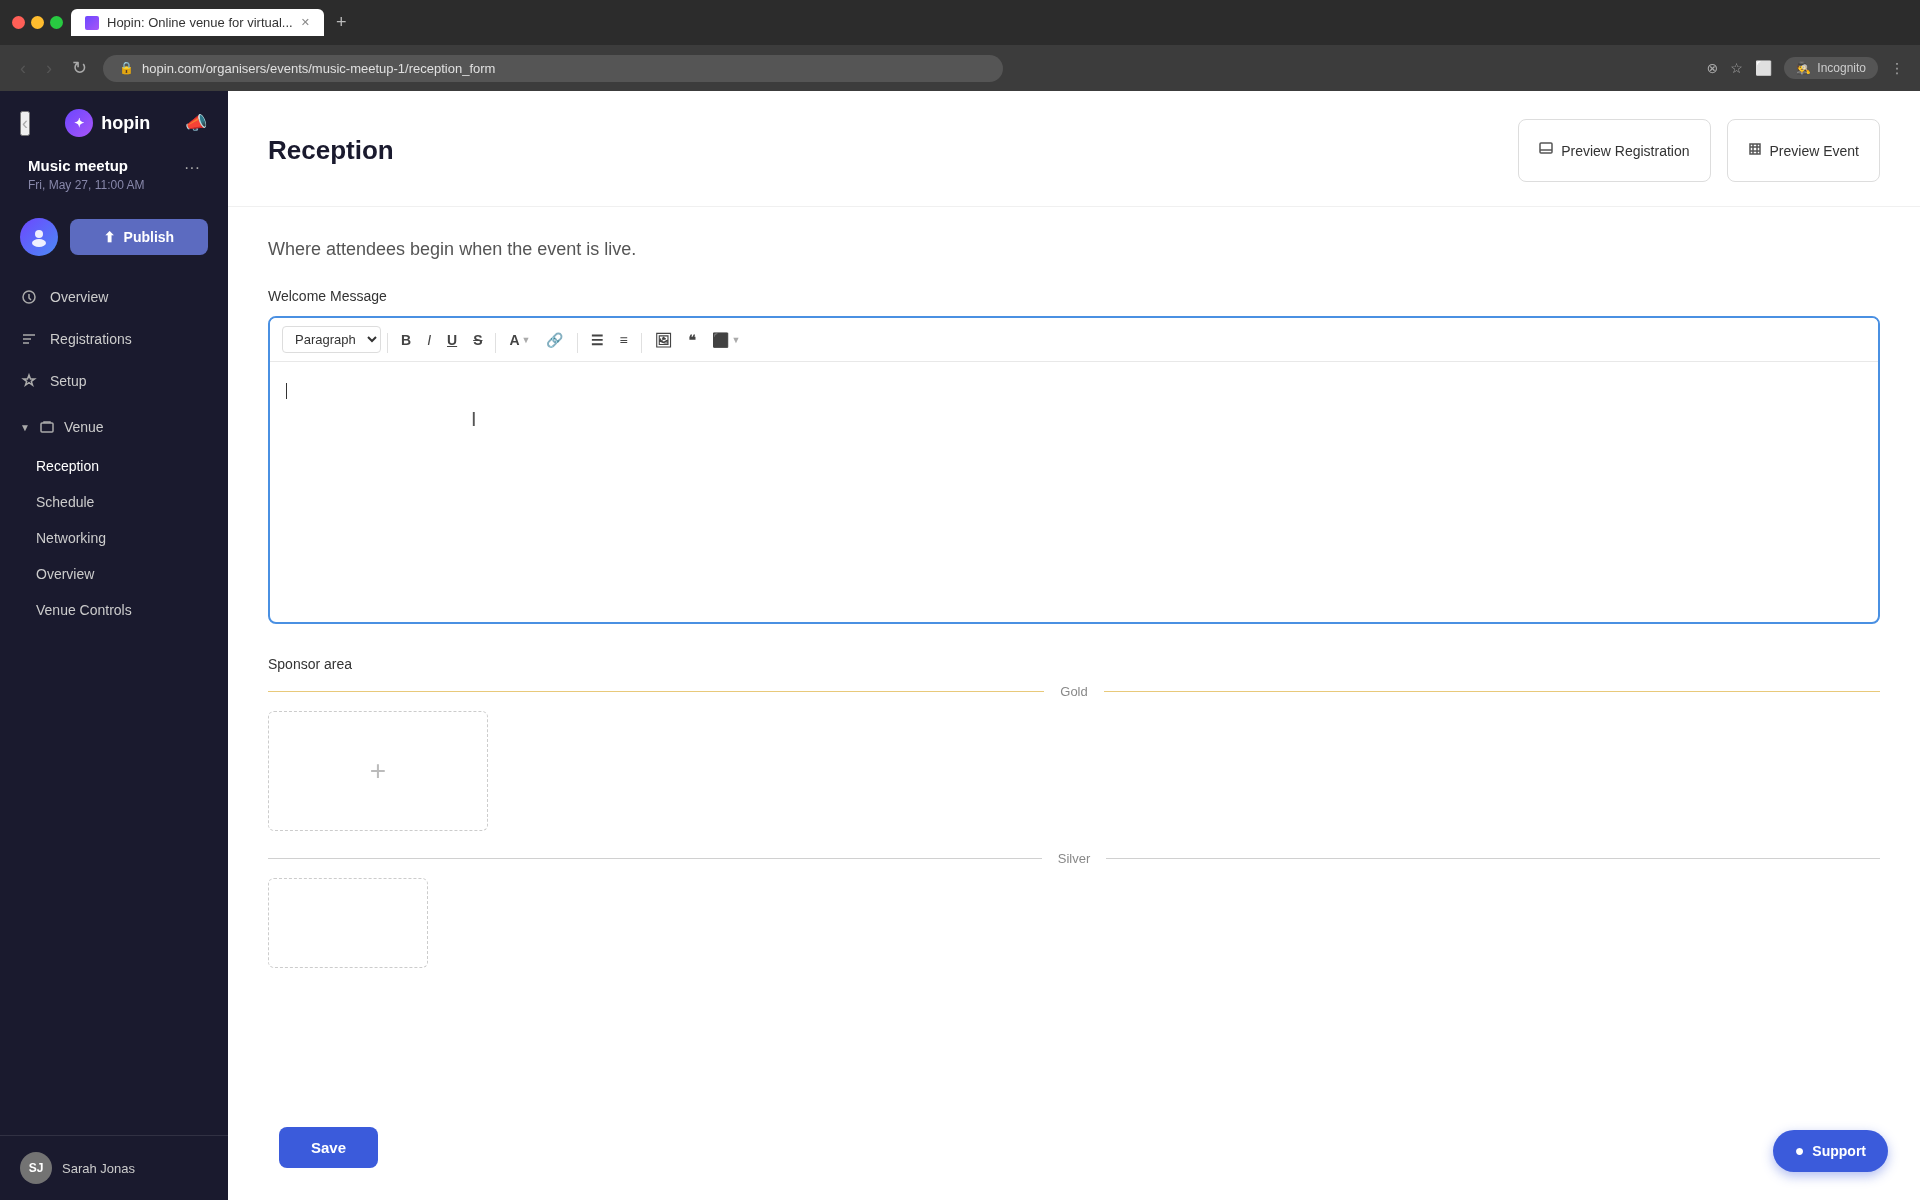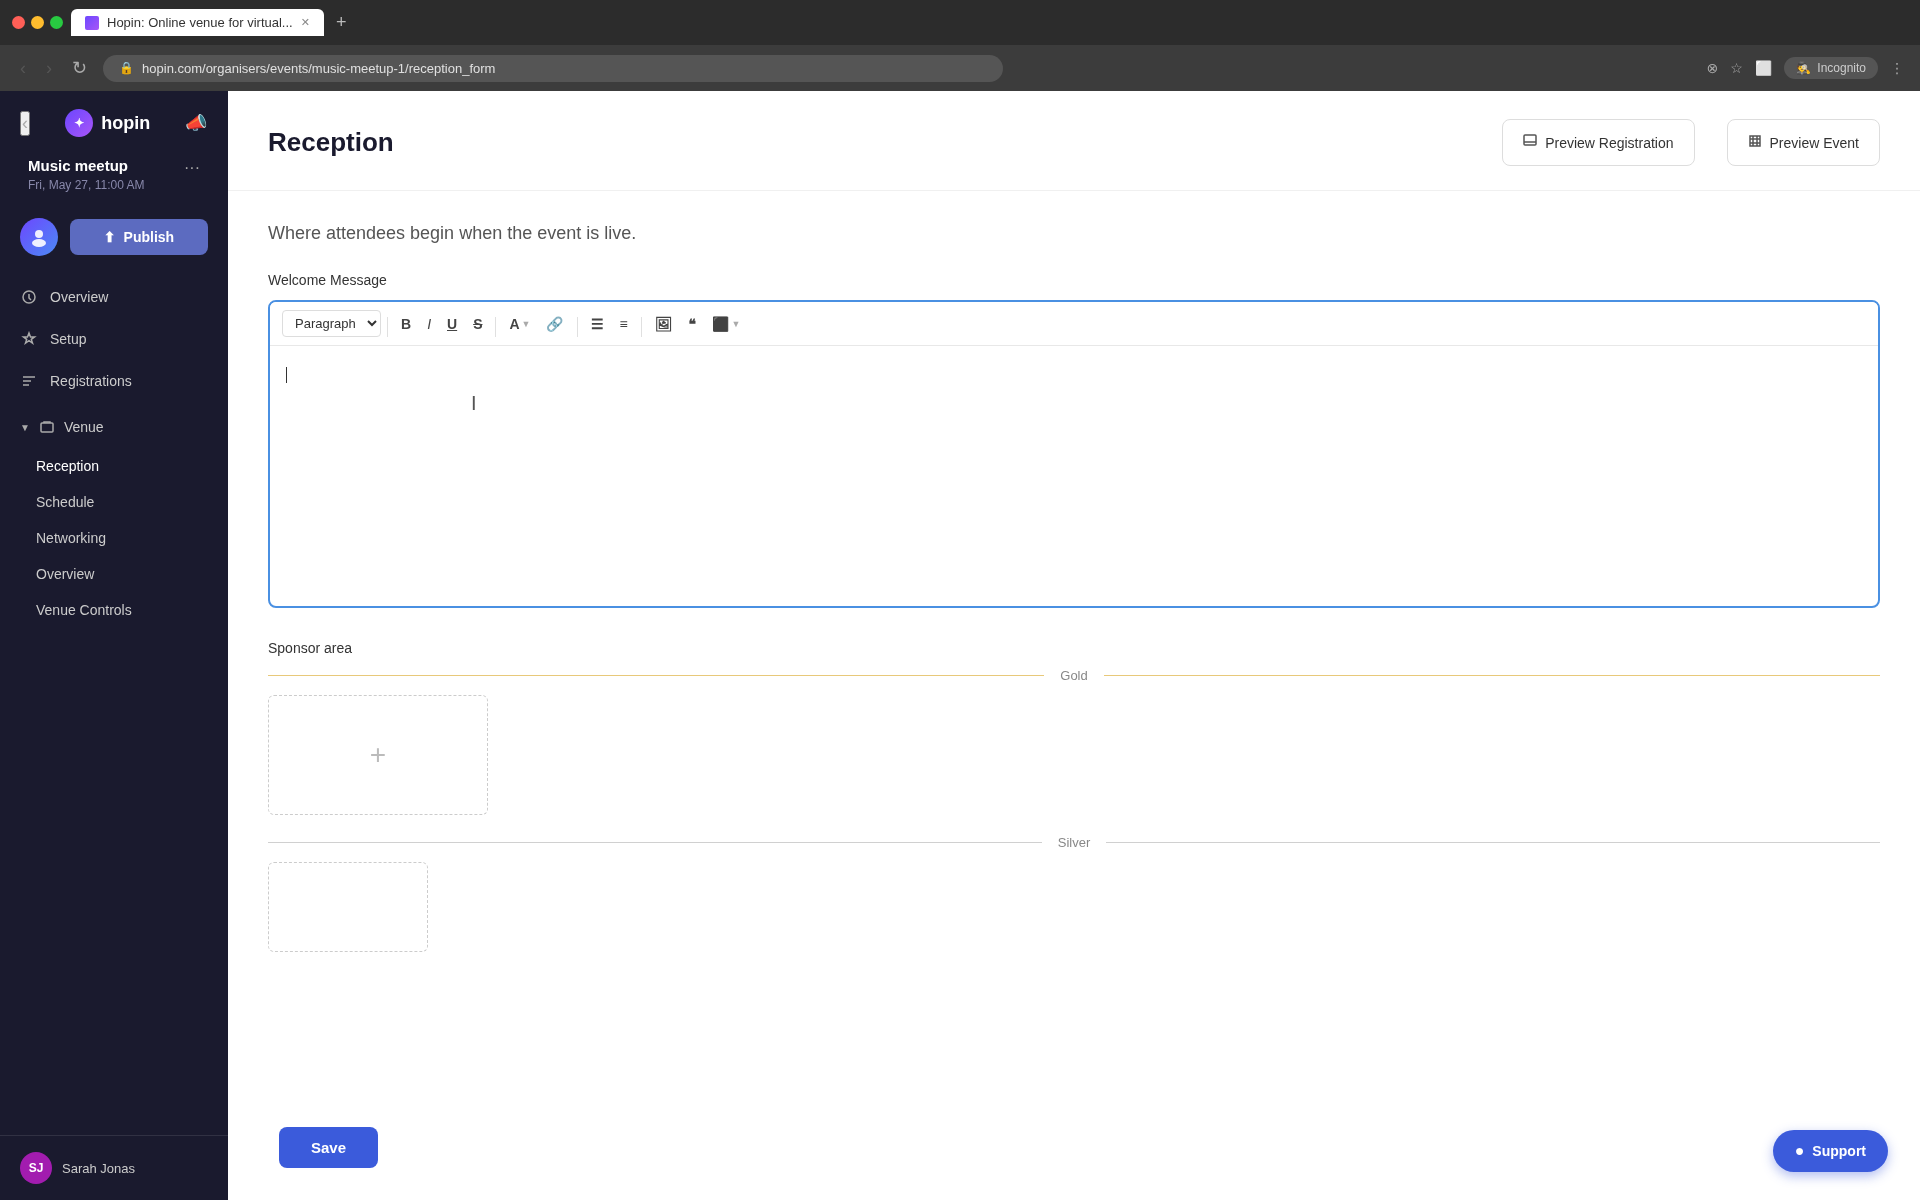--- a/index.html
+++ b/index.html
@@ -54,29 +54,29 @@
     .nav-icon svg { width: 16px; height: 16px; }
 
     .venue-section { padding: 4px 0; }
     .venue-header { display: flex; align-items: center; gap: 8px; padding: 12px 20px; font-size: 14px; color: #ccc; cursor: pointer; }
     .venue-header .chevron { font-size: 10px; color: #aaa; }
     .venue-children { padding-left: 0; }
     .venue-child { padding: 10px 20px 10px 36px; font-size: 14px; color: #ccc; cursor: pointer; }
     .venue-child.active { color: #fff; font-weight: 500; }
 
     .sidebar-footer { padding: 16px 20px; border-top: 1px solid rgba(255,255,255,0.1); display: flex; align-items: center; gap: 10px; }
-    .user-avatar { width: 32px; height: 32px; border-radius: 50%; background: #a21caf; display: flex; align-items: center; justify-content: center; font-size: 12px; font-weight: 700; color: #fff; }
+    .user-avatar { width: 32px; height: 32px; border-radius: 50%; background: #737373; display: flex; align-items: center; justify-content: center; font-size: 12px; font-weight: 700; color: #fff; }
     .user-name { font-size: 13px; color: #ccc; }
 
     
     .main-content { flex: 1; background: #fff; display: flex; flex-direction: column; overflow-y: auto; }
     .main-header { display: flex; align-items: center; justify-content: space-between; padding: 28px 40px 24px; border-bottom: 1px solid #f0f0f0; }
     .page-title { font-size: 26px; font-weight: 600; color: #1a1a2e; }
     .header-actions { display: flex; align-items: center; gap: 16px; }
-    .preview-btn { display: flex; align-items: center; gap: 8px; background: none; border: 1px solid #ddd; border-radius: 8px; padding: 14px 20px; font-size: 14px; color: #333; cursor: pointer; margin-left: 16px; }
+    .preview-btn { display: flex; align-items: center; gap: 8px; background: none; border: 1px solid #ddd; border-radius: 8px; padding: 22px 20px; font-size: 14px; color: #333; cursor: pointer; }
     .preview-icon { font-size: 14px; color: #555; }
 
     .main-body { padding: 32px 40px; flex: 1; }
     .subtitle { font-size: 18px; color: #555; margin-bottom: 28px; }
 
     .section-label { font-size: 14px; font-weight: 500; color: #333; margin-bottom: 12px; }
 
     
     .editor-container { border: 2px solid #4a90e2; border-radius: 8px; overflow: hidden; margin-bottom: 32px; }
     .editor-toolbar { display: flex; align-items: flex-end; gap: 2px; padding: 8px 12px; border-bottom: 1px solid #e8e8e8; background: #fff; flex-wrap: wrap; }
@@ -188,32 +188,32 @@
           <svg viewBox="0 0 16 16" fill="none" stroke="#aaa" stroke-width="1.5">
               <circle cx="8" cy="8" r="6"></circle>
               <path d="M8 5v4l2 2"></path>
             </svg>
         </div>
         <span>Overview</span>
       </div>
       <div class="nav-item">
         <div class="nav-icon">
           <svg viewBox="0 0 16 16" fill="none" stroke="#aaa" stroke-width="1.5">
-              <path d="M8 2L9.5 6h4l-3.2 2.4L11.5 12 8 9.6 4.5 12l1.2-3.6L2.5 6h4z"></path>
+              <path d="M2 4h12M2 8h8M2 12h6"></path>
             </svg>
         </div>
-        <span>Setup</span>
+        <span>Registrations</span>
       </div>
       <div class="nav-item">
         <div class="nav-icon">
           <svg viewBox="0 0 16 16" fill="none" stroke="#aaa" stroke-width="1.5">
-              <path d="M2 4h12M2 8h8M2 12h6"></path>
+              <path d="M8 2L9.5 6h4l-3.2 2.4L11.5 12 8 9.6 4.5 12l1.2-3.6L2.5 6h4z"></path>
             </svg>
         </div>
-        <span>Registrations</span>
+        <span>Setup</span>
       </div>
 
       <div class="venue-section">
         <div class="venue-header">
           <span class="chevron">▼</span>
           <div class="nav-icon">
             <svg viewBox="0 0 16 16" fill="none" stroke="#aaa" stroke-width="1.5">
                 <rect x="2" y="4" width="12" height="9" rx="1"></rect>
                 <path d="M5 4V3h6v1"></path>
               </svg>

